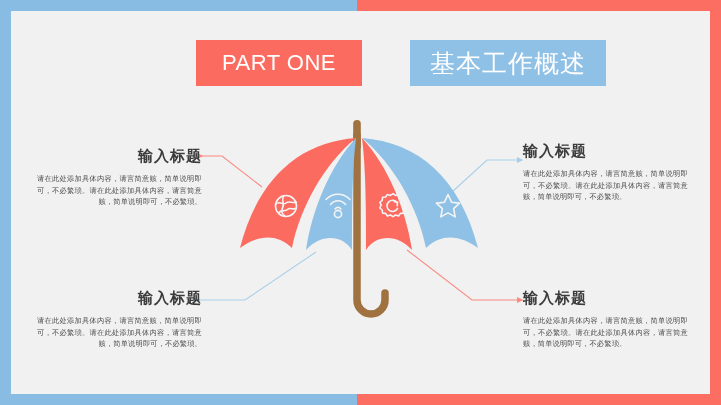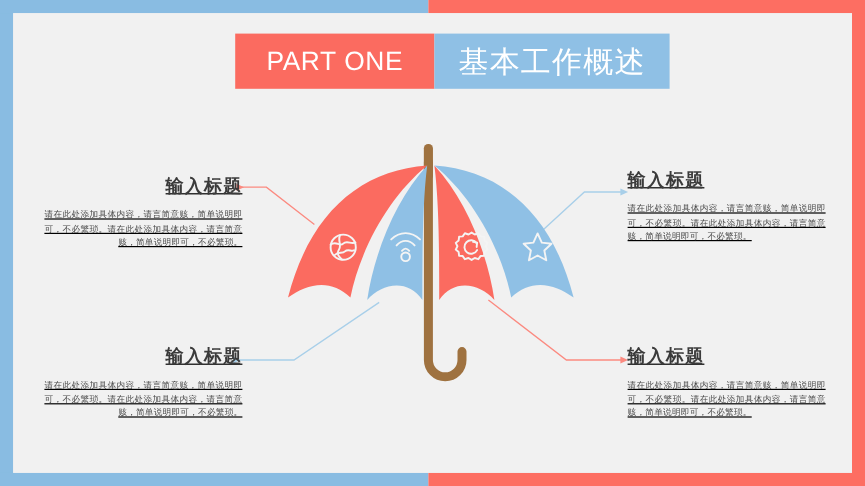--- a/index.html
+++ b/index.html
@@ -14,30 +14,30 @@
   .frame-seg{position:absolute;}
   .frame-top-left{left:0;top:0;width:357px;height:11px;background:#89bce2;}
   .frame-top-right{left:357px;top:0;width:364px;height:11px;background:#fd6e62;}
   .frame-bottom-left{left:0;bottom:0;width:357px;height:11px;background:#89bce2;}
   .frame-bottom-right{left:357px;bottom:0;width:364px;height:11px;background:#fd6e62;}
   .frame-left{left:0;top:0;width:11px;height:405px;background:#89bce2;}
   .frame-right{right:0;top:0;width:11px;height:405px;background:#fd6e62;}
   .frame-inner{left:11px;top:11px;width:699px;height:383px;background:#f1f1f1;}
 
   
-  .title-bar{position:absolute;left:196px;top:28px;display:flex;height:46px;}
+  .title-bar{position:absolute;left:196px;top:40px;display:flex;height:46px;gap:48px;}
   .title-left{background:#fb6b60;display:flex;align-items:center;justify-content:center;
     padding:0 26px;}
   .title-left span{color:#ffffff;font-size:22px;letter-spacing:.5px;font-weight:400;}
   .title-right{background:#8fc0e5;display:flex;align-items:center;justify-content:center;
     padding:0 20px;}
   .title-right span{color:#ffffff;font-size:25px;letter-spacing:1px;font-weight:400;}
 
   
-  .callout{position:absolute;width:165px;text-decoration:underline;}
+  .callout{position:absolute;width:165px;}
   .callout .heading{font-size:15px;font-weight:bold;color:#3b3b3b;letter-spacing:1px;
     line-height:20px;margin:0 0 7px 0;}
   .callout .body{font-size:7.2px;line-height:11.5px;color:#4a4a4a;text-align:justify;
     text-align-last:right;letter-spacing:.2px;margin:0;}
   .c-tl{left:37px;top:146px;text-align:right;}
   .c-tl .heading{text-align:right;}
   .c-bl{left:37px;top:288px;text-align:right;}
   .c-bl .heading{text-align:right;}
   .c-tr{left:523px;top:141px;text-align:left;}
   .c-tr .heading{text-align:left;}

